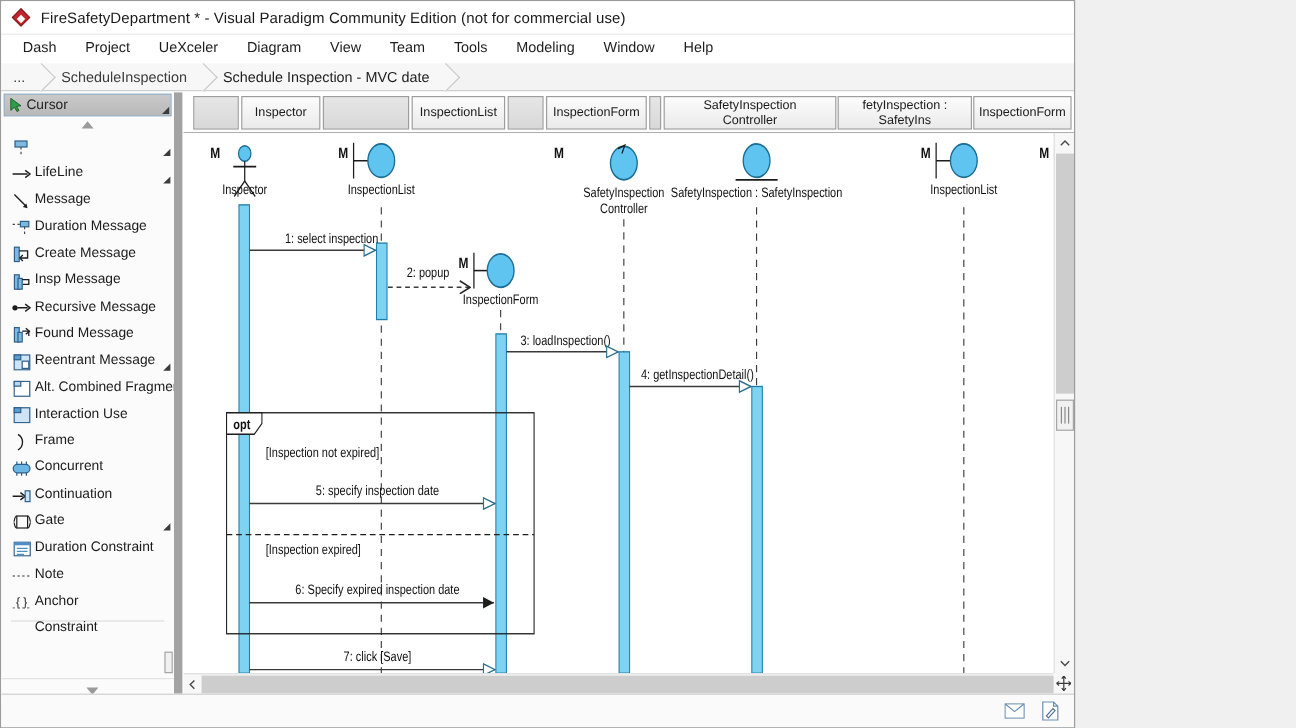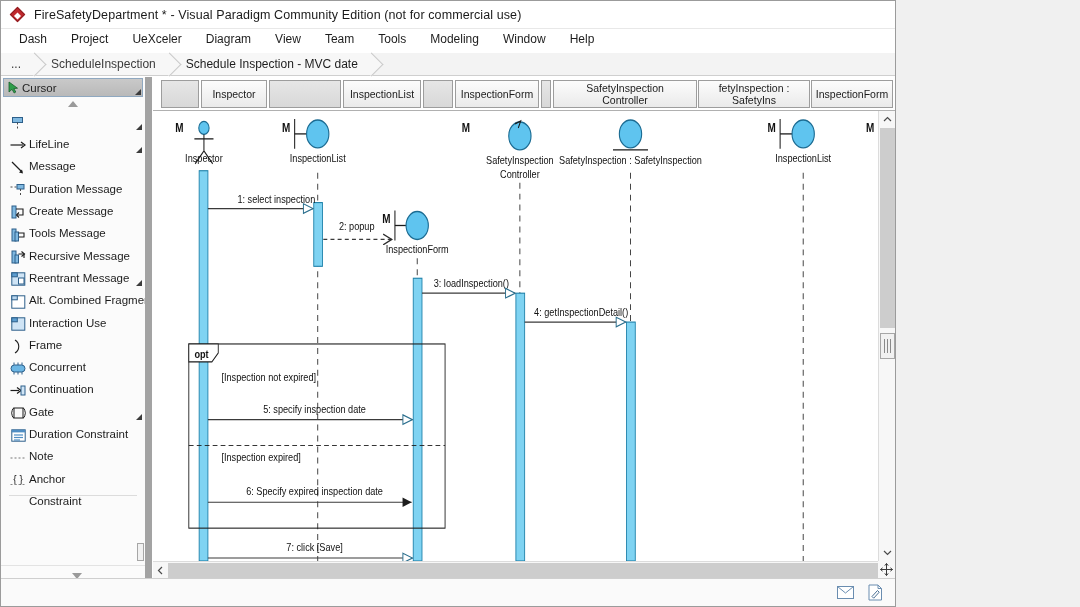--- a/index.html
+++ b/index.html
@@ -325,31 +325,41 @@
           <span class="pal-lbl">Create Message</span>
         </div>
         <div class="pal-item">
           <span class="pal-ico">
             <svg width="15" height="14" viewBox="0 0 15 14">
               <rect x="1" y="1" width="4" height="12" fill="#7fb8e0" stroke="#2d5f8a"></rect>
               <path d="M5,4 L12,4 L12,10 L6,10" fill="none" stroke="#1d1d1d" stroke-width="1.1"></path>
               <path d="M8,7.5 L5.5,10 L8,12.5" fill="none" stroke="#1d1d1d" stroke-width="1.1"></path>
             </svg>
           </span>
-          <span class="pal-lbl">Tools Message</span>
+          <span class="pal-lbl">Insp Message</span>
         </div>
         <div class="pal-item">
           <span class="pal-ico">
             <svg width="15" height="14" viewBox="0 0 15 14">
               <rect x="1" y="1" width="4" height="12" fill="#7fb8e0" stroke="#2d5f8a"></rect>
               <rect x="4" y="4" width="3.5" height="9" fill="#7fb8e0" stroke="#2d5f8a"></rect>
               <path d="M7.5,5 L13,5 L13,9 L8,9" fill="none" stroke="#1d1d1d" stroke-width="1.1"></path>
             </svg>
           </span>
           <span class="pal-lbl">Recursive Message</span>
+        </div>
+        <div class="pal-item">
+          <span class="pal-ico">
+            <svg width="16" height="11" viewBox="0 0 16 11">
+              <circle cx="2.5" cy="5.5" r="2.2" fill="#1d1d1d"></circle>
+              <line x1="4.5" y1="5.5" x2="13" y2="5.5" stroke="#1d1d1d" stroke-width="1.2"></line>
+              <path d="M11,2.5 L15,5.5 L11,8.5" fill="none" stroke="#1d1d1d" stroke-width="1.2"></path>
+            </svg>
+          </span>
+          <span class="pal-lbl">Found Message</span>
         </div>
         <div class="pal-item">
           <span class="pal-ico">
             <svg width="15" height="14" viewBox="0 0 15 14">
               <rect x="1" y="1" width="4" height="12" fill="#7fb8e0" stroke="#2d5f8a"></rect>
               <rect x="4" y="5" width="3.5" height="8" fill="#7fb8e0" stroke="#2d5f8a"></rect>
               <path d="M7.5,4 L13,4 L13,8" fill="none" stroke="#1d1d1d" stroke-width="1.1"></path>
               <path d="M10.5,1.5 L13.5,4 L10.5,6.5" fill="none" stroke="#1d1d1d" stroke-width="1.1"></path>
             </svg>
           </span>

